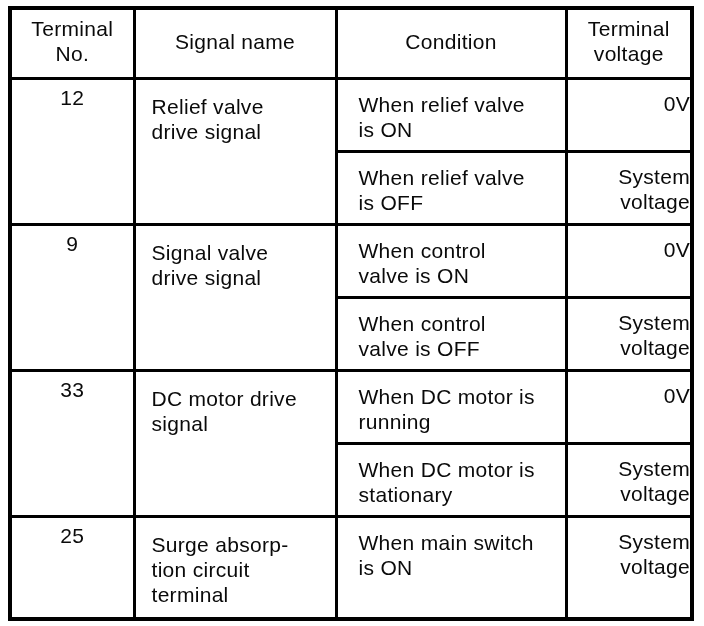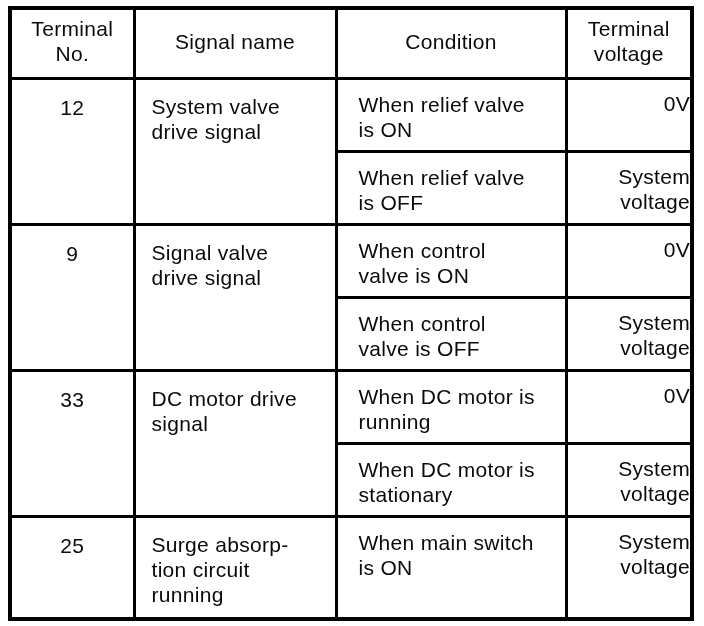--- a/index.html
+++ b/index.html
@@ -46,21 +46,21 @@
   tr.sub-row    { height: 73px; }
   tr.last-row   { height: 103px; }
 
   .signal-table th {
     text-align: center;
     vertical-align: middle;
     padding: 4px 2px 8px 2px;
   }
   td.cell-tno {
     text-align: center;
-    padding-top: 15px;
+    padding-top: 5px;
   }
   td.cell-sig {
     text-align: left;
     padding: 14px 6px 6px 16px;
   }
   td.cell-cond {
     text-align: left;
     padding: 12px 6px 6px 21px;
   }
   td.cell-volt {
@@ -85,21 +85,21 @@
       <th>Terminal
 No.</th>
       <th>Signal  name</th>
       <th>Condition</th>
       <th>Terminal
 voltage</th>
     </tr>
 
     <tr class="sub-row">
       <td class="cell-tno" rowspan="2">12</td>
-      <td class="cell-sig" rowspan="2">System valve
+      <td class="cell-sig" rowspan="2">Relief valve
 drive signal</td>
       <td class="cell-cond">When relief valve
 is ON</td>
       <td class="cell-volt">0V</td>
     </tr>
     <tr class="sub-row">
       <td class="cell-cond">When relief valve
 is OFF</td>
       <td class="cell-volt">System
 voltage</td>
@@ -132,21 +132,21 @@
       <td class="cell-cond">When DC motor is
 stationary</td>
       <td class="cell-volt">System
 voltage</td>
     </tr>
 
     <tr class="last-row">
       <td class="cell-tno">25</td>
       <td class="cell-sig">Surge absorp-
 tion circuit
-running</td>
+terminal</td>
       <td class="cell-cond">When main switch
 is ON</td>
       <td class="cell-volt">System
 voltage</td>
     </tr>
   </tbody>
     </table>
 </div>
 
 </body></html>

